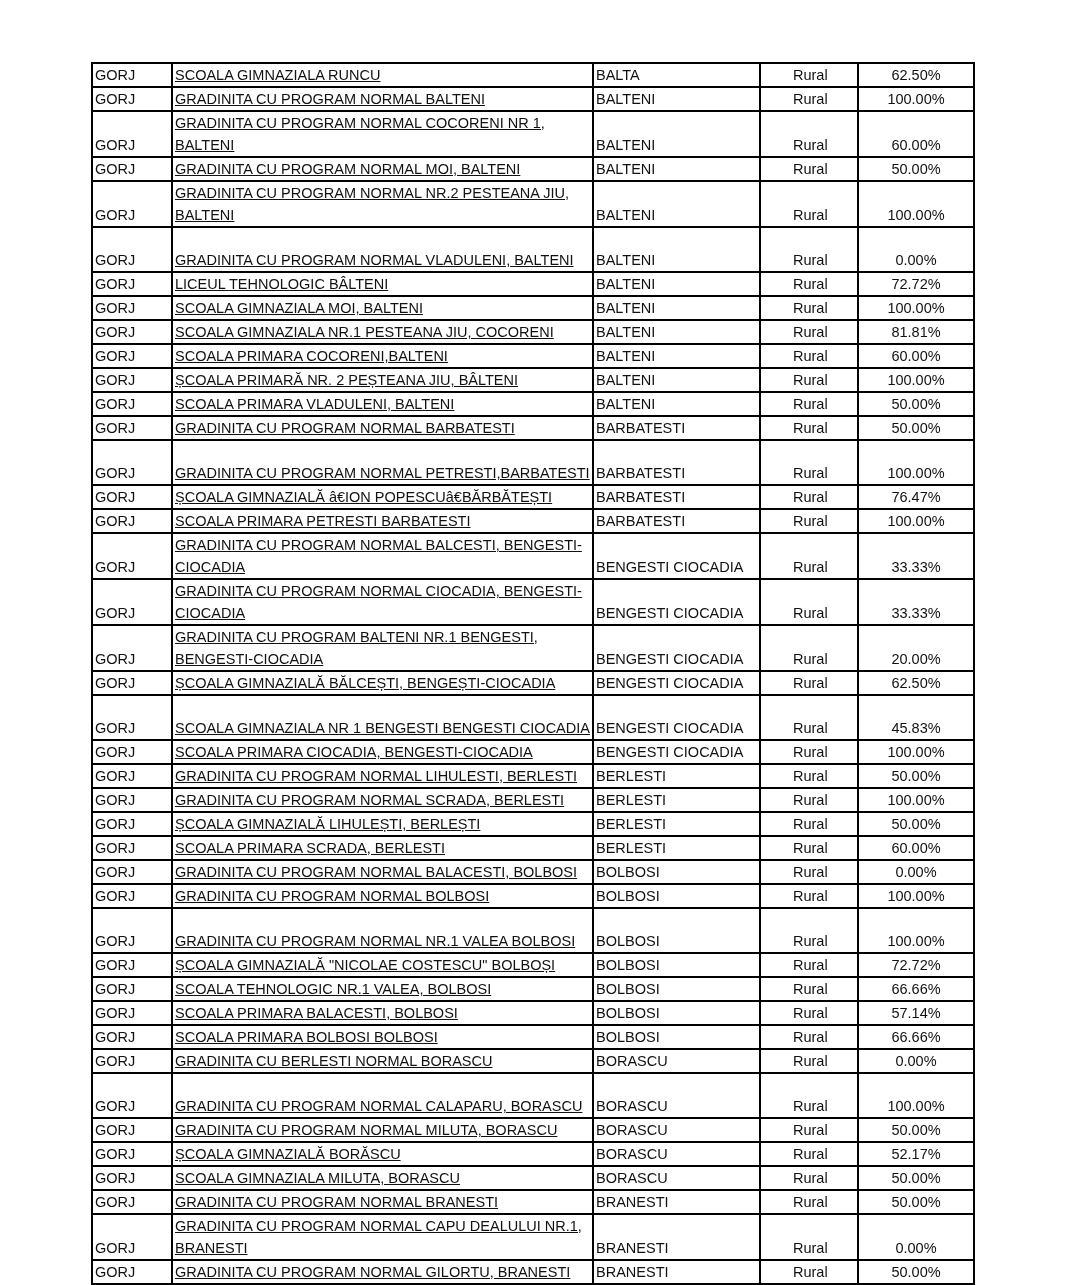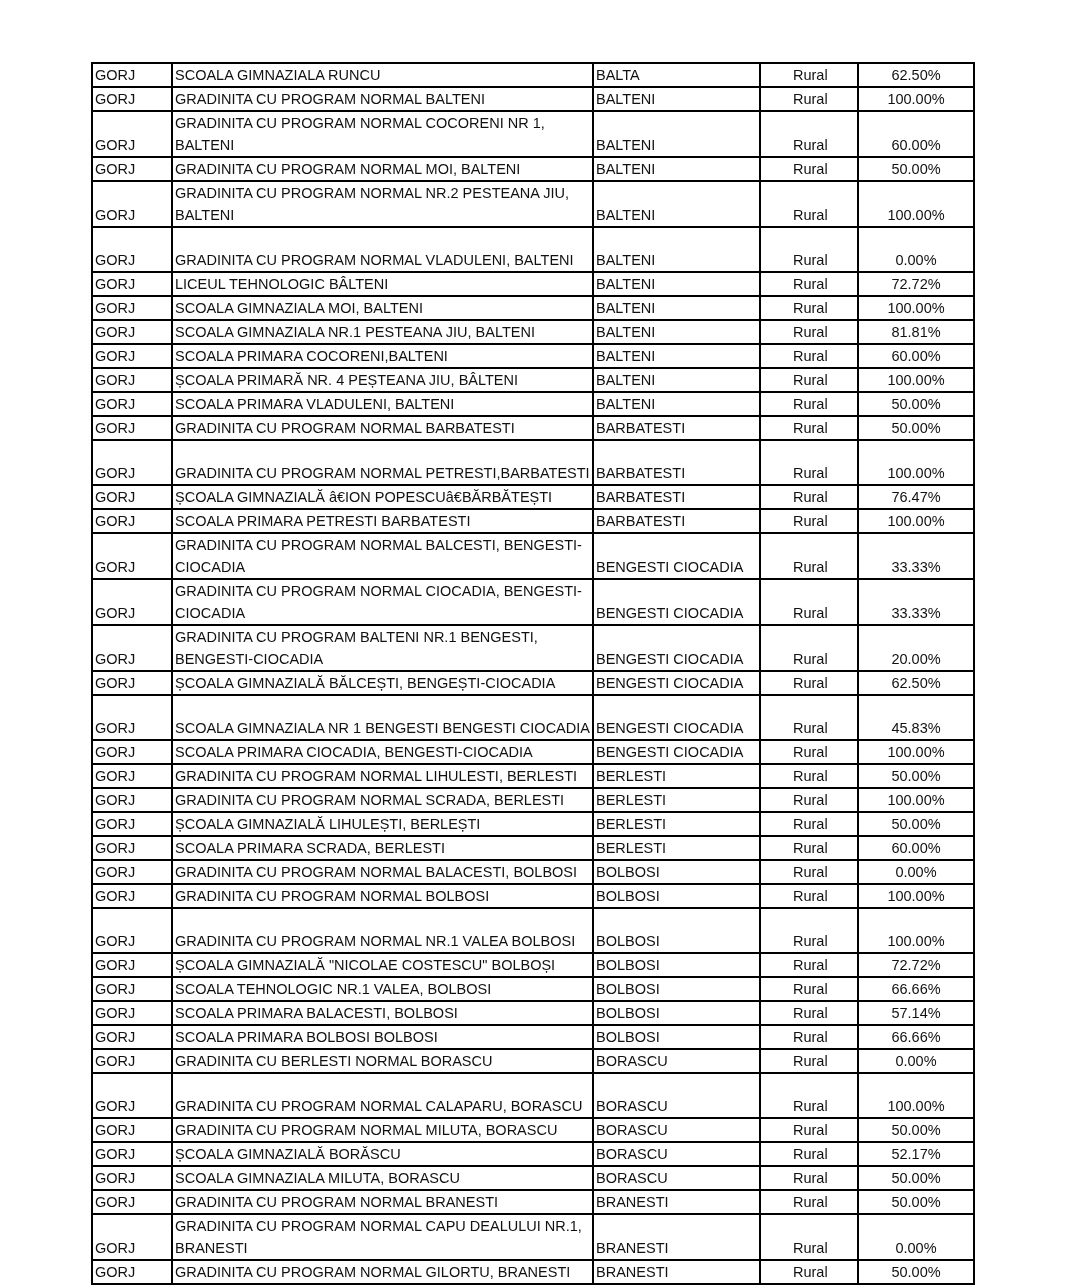--- a/index.html
+++ b/index.html
@@ -13,21 +13,21 @@
   }
   #tbl td {
     border: 2px solid #000;
     padding: 0 2px;
     vertical-align: bottom;
     line-height: 22px;
     white-space: nowrap;
     overflow: hidden;
   }
   #tbl td.c-county { width: 74px; }
-  #tbl td.c-name { width: 415px; white-space: normal; }
+  #tbl td.c-name { width: 415px; white-space: normal; text-decoration: underline; }
   #tbl td.c-loc { width: 161px; }
   #tbl td.c-env { width: 62px; padding-left: 32px; }
   #tbl td.c-pct { width: 110px; text-align: center; border-radius: 6px; }
   #tbl tr.single td { height: 20px; }
   #tbl tr.double td { height: 43px; }
 </style>
 </head>
 <body>
 
 <table id="tbl">
@@ -83,35 +83,35 @@
       </tr>
       <tr class="single">
         <td class="c-county">GORJ</td>
         <td class="c-name">SCOALA GIMNAZIALA MOI, BALTENI</td>
         <td class="c-loc">BALTENI</td>
         <td class="c-env">Rural</td>
         <td class="c-pct">100.00%</td>
       </tr>
       <tr class="single">
         <td class="c-county">GORJ</td>
-        <td class="c-name">SCOALA GIMNAZIALA NR.1 PESTEANA JIU, BALTENI</td>
+        <td class="c-name">SCOALA GIMNAZIALA NR.1 PESTEANA JIU, COCORENI</td>
         <td class="c-loc">BALTENI</td>
         <td class="c-env">Rural</td>
         <td class="c-pct">81.81%</td>
       </tr>
       <tr class="single">
         <td class="c-county">GORJ</td>
         <td class="c-name">SCOALA PRIMARA COCORENI,BALTENI</td>
         <td class="c-loc">BALTENI</td>
         <td class="c-env">Rural</td>
         <td class="c-pct">60.00%</td>
       </tr>
       <tr class="single">
         <td class="c-county">GORJ</td>
-        <td class="c-name">ȘCOALA PRIMARĂ NR. 4 PEȘTEANA JIU, BÂLTENI</td>
+        <td class="c-name">ȘCOALA PRIMARĂ NR. 2 PEȘTEANA JIU, BÂLTENI</td>
         <td class="c-loc">BALTENI</td>
         <td class="c-env">Rural</td>
         <td class="c-pct">100.00%</td>
       </tr>
       <tr class="single">
         <td class="c-county">GORJ</td>
         <td class="c-name">SCOALA PRIMARA VLADULENI, BALTENI</td>
         <td class="c-loc">BALTENI</td>
         <td class="c-env">Rural</td>
         <td class="c-pct">50.00%</td>

